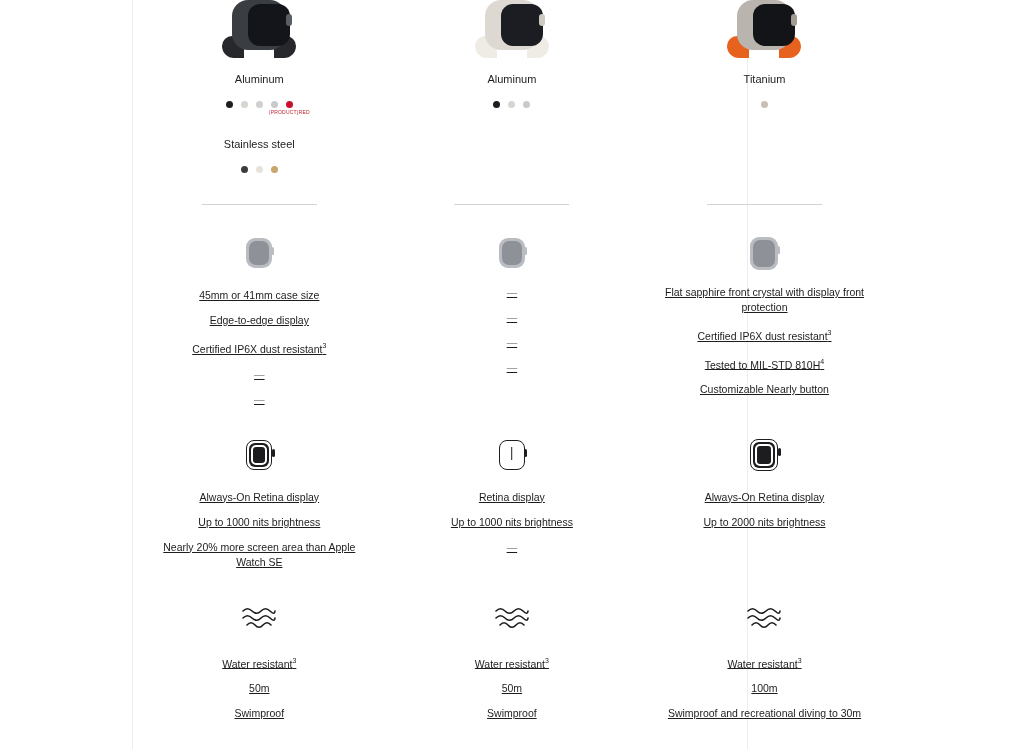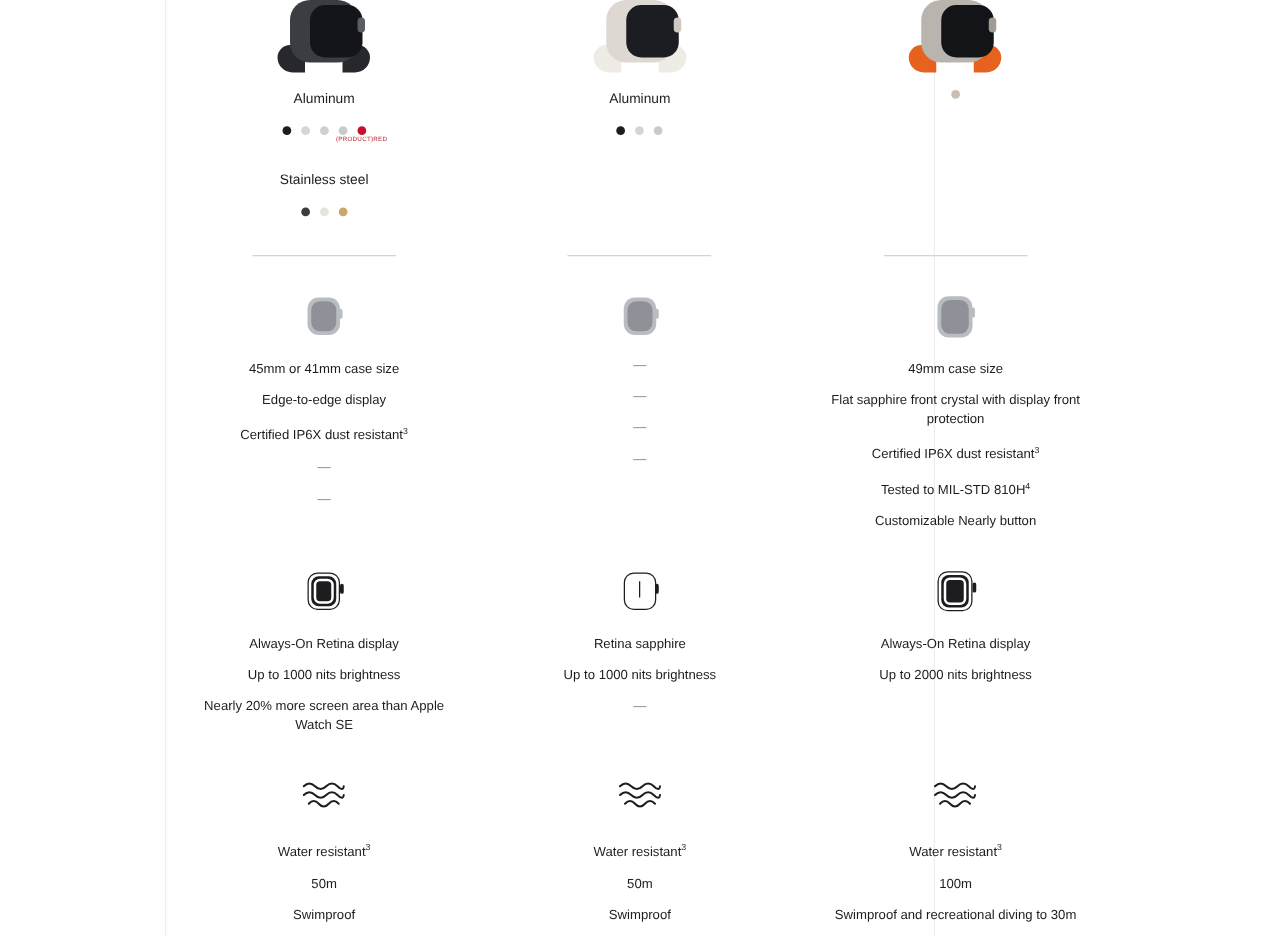--- a/index.html
+++ b/index.html
@@ -157,20 +157,21 @@
     width: 115px;
     height: 1px;
     background: #d2d2d7;
     margin: 0 auto;
   }
 
   
   .feature-row {
     display: flex;
     width: 758px;
+    text-decoration: underline;
   }
   .icon-box {
     height: 44px;
     display: flex;
     align-items: center;
     justify-content: center;
     margin-top: 26px;
   }
   .spec {
     font-size: 10.5px;
@@ -353,20 +354,21 @@
           <span class="swatch-wrap">
               <span class="swatch" style="background:#d8d5d0"></span>
             </span>
           <span class="swatch-wrap">
               <span class="swatch" style="background:#c9cacc"></span>
             </span>
         </div>
       </div>
 
       <div class="col">
+        <div class="material-label">Titanium</div>
         <div class="swatches">
           <span class="swatch-wrap">
               <span class="swatch" style="background:#c8bfb2"></span>
             </span>
         </div>
       </div>
     </div>
 
     <div class="divider-row">
       <div class="col">
@@ -411,21 +413,20 @@
       </div>
 
       <div class="col">
         <div class="icon-box">
           <div class="case-icon big">
               <div class="outer"></div>
               <div class="inner"></div>
               <div class="crown"></div>
             </div>
         </div>
-        <div class="spec spec-first">49mm case size</div>
         <div class="spec">Flat sapphire front crystal with display front protection</div>
         <div class="spec"><span>Certified IP6X dust resistant</span><sup>3</sup></div>
         <div class="spec"><span>Tested to MIL-STD 810H</span><sup>4</sup></div>
         <div class="spec">Customizable Nearly button</div>
       </div>
     </div>
 
     <div class="feature-row">
       <div class="col">
         <div class="icon-box">
@@ -442,21 +443,21 @@
       </div>
 
       <div class="col">
         <div class="icon-box">
           <div class="disp-icon">
               <div class="frame"></div>
               <div class="hand"></div>
               <div class="crown2"></div>
             </div>
         </div>
-        <div class="spec spec-first">Retina sapphire</div>
+        <div class="spec spec-first">Retina display</div>
         <div class="spec">Up to 1000 nits brightness</div>
         <div class="spec dash">—</div>
       </div>
 
       <div class="col">
         <div class="icon-box">
           <div class="disp-icon" style="width:28px;height:32px">
               <div class="fill"></div>
               <div class="frame"></div>
               <div class="ring"></div>

